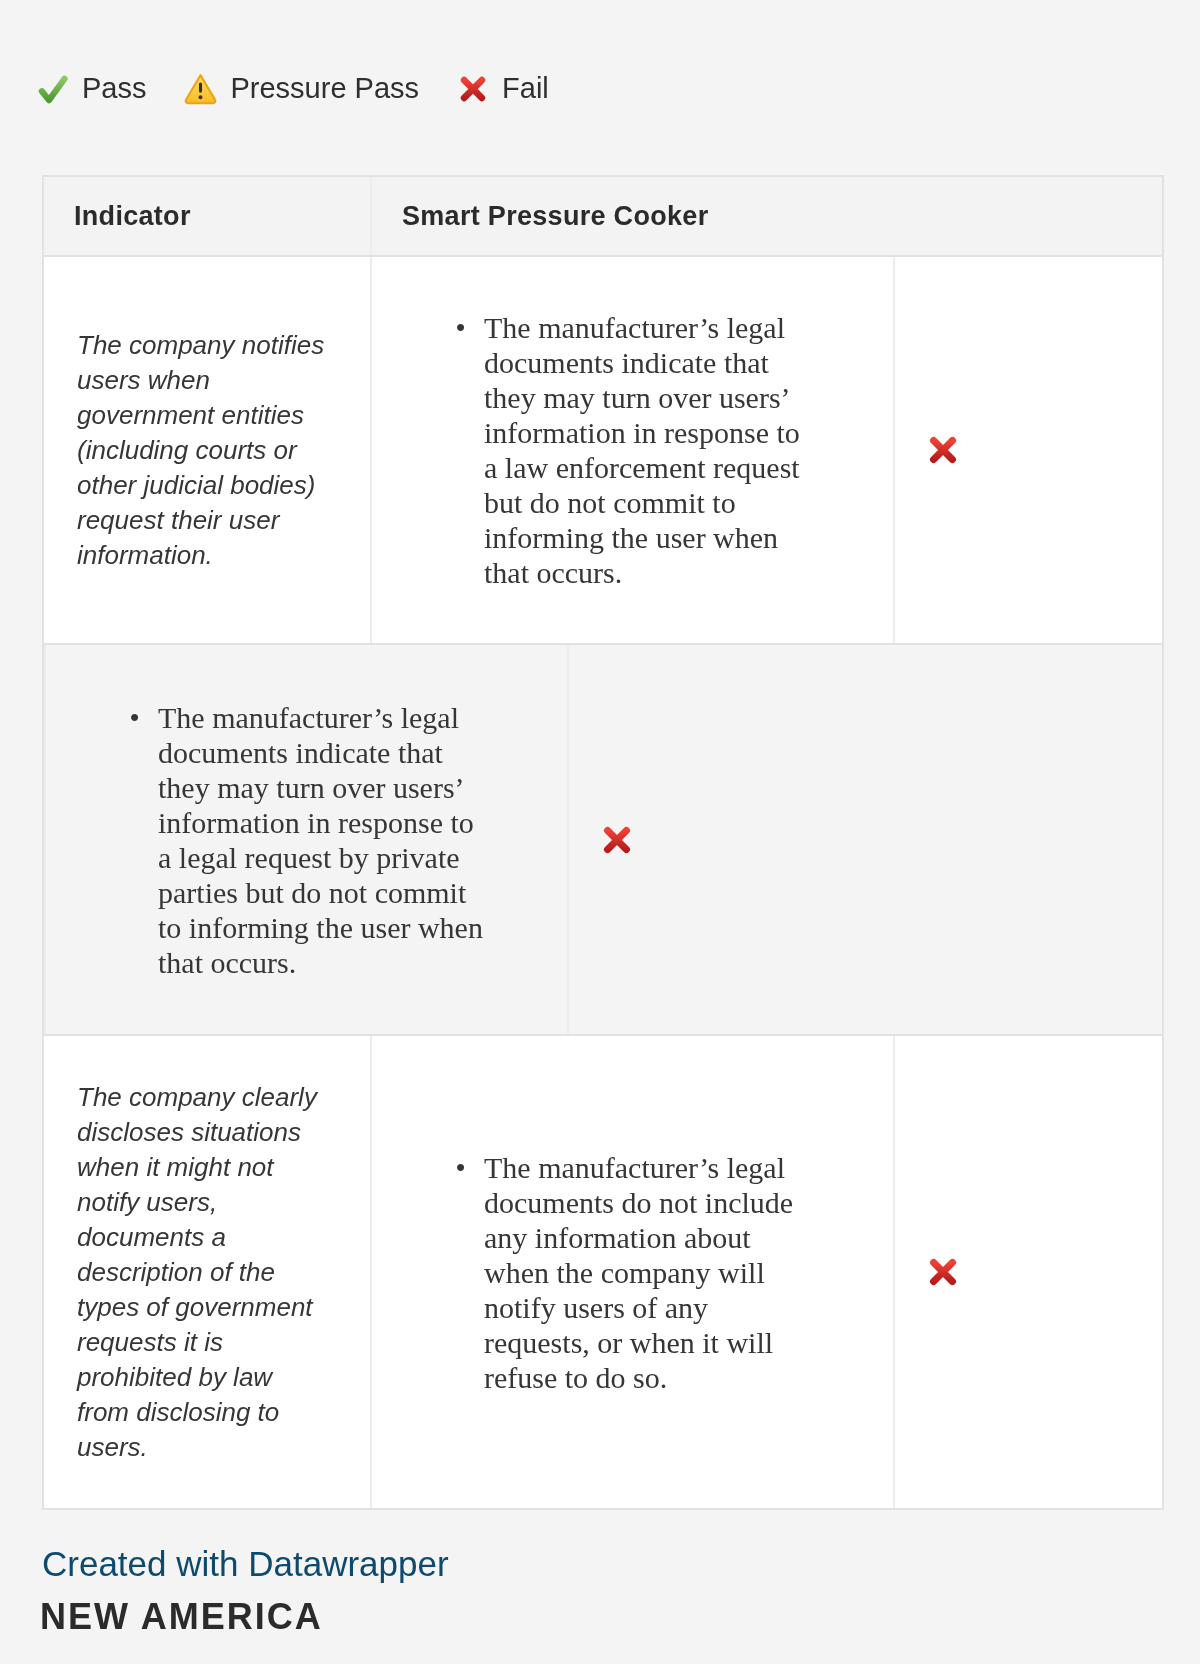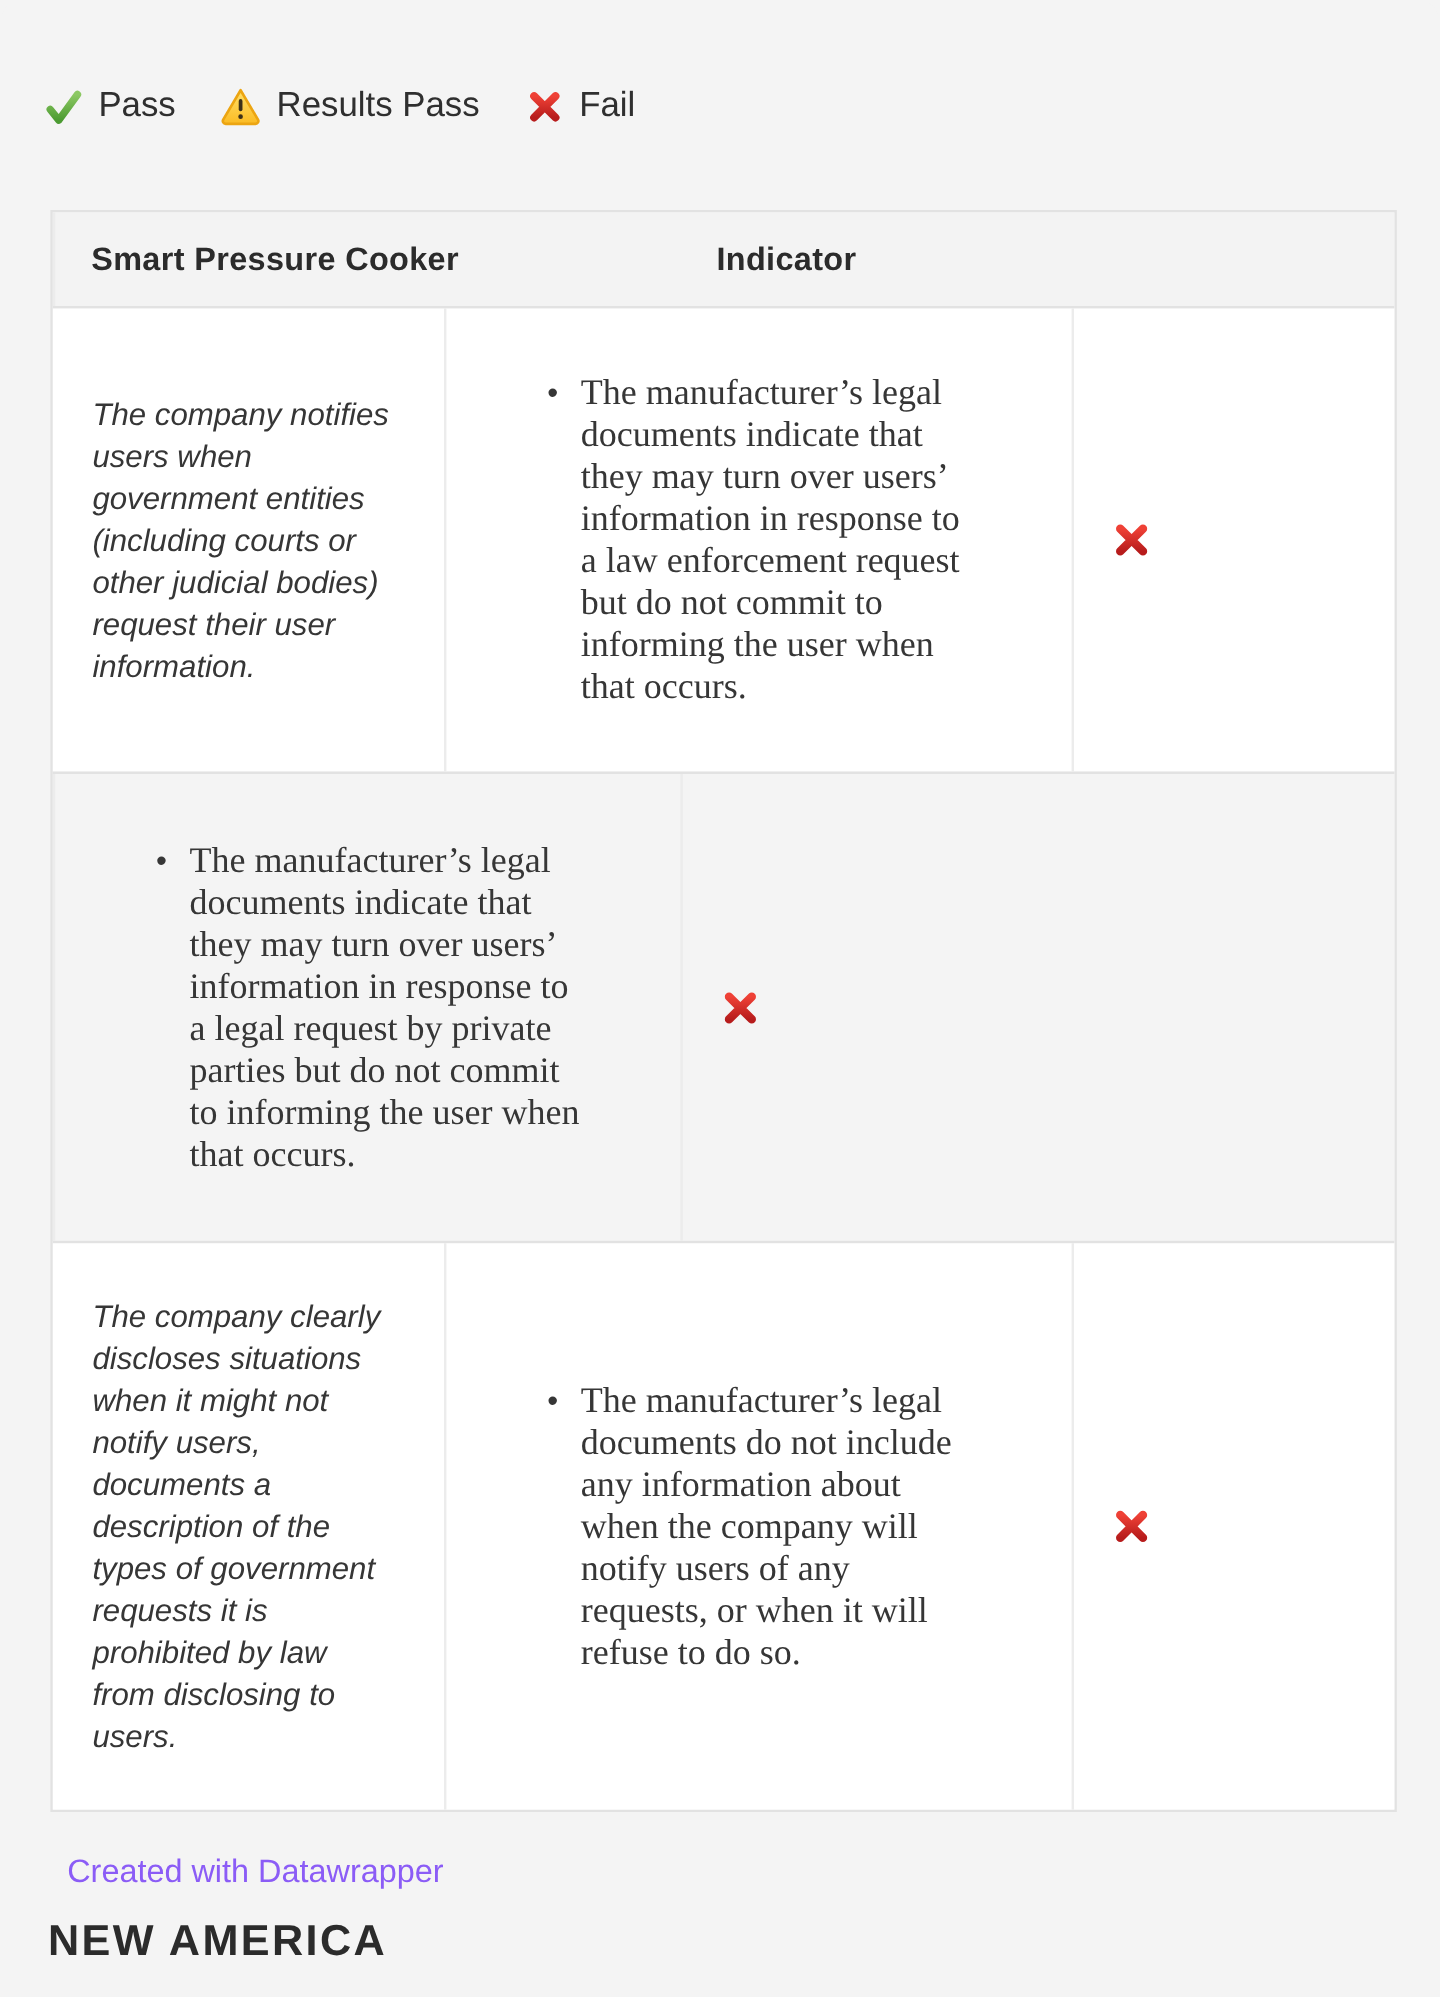--- a/index.html
+++ b/index.html
@@ -27,21 +27,21 @@
   .td { display:flex; align-items:center; }
   .ind { padding-left:33px; padding-right:40px; }
   .ind-text { width:250px; font-size:26px; line-height:35px; font-style:italic; color:#363636; }
   .det { padding-left:84px; padding-right:26px; }
   .li { display:flex; align-items:flex-start; }
   .bullet { width:28px; font-size:26px; line-height:35px; color:#363636; flex:0 0 28px; }
   .li-text { width:330px; font-size:30px; line-height:35px; color:#363636;font-family:Liberation Serif, serif; }
   .res { padding-left:31px; }
 
   
-  .footer-attribution { position:absolute; left:56px; top:1544px; font-size:27px; color:#8b5cf6; text-decoration:none; }
+  .footer-attribution { position:absolute; left:42px; top:1544px; font-size:35px; color:#0c4a6e; text-decoration:none; }
   .footer-brand { position:absolute; left:40px; top:1596px; font-size:36px; font-weight:bold; letter-spacing:2px; color:#2b2b2b; text-decoration:none; }
 
   .defs-svg { position:absolute; width:0; height:0; }
 </style>
 </head>
 <body>
 
 <div class="page">
 
   <svg class="defs-svg" aria-hidden="true">
@@ -71,37 +71,37 @@
       <span class="legend-label">Pass</span>
     </div>
     <div class="legend-item">
       <span class="ic">
         <svg width="33" height="33" viewBox="0 0 36 36">
           <path d="M18 3.5 L33.8 30.2 a2.6 2.6 0 0 1 -2.2 3.9 H4.4 a2.6 2.6 0 0 1 -2.2 -3.9 Z" fill="url(#gradYellow)" stroke="#eca512" stroke-width="2.4" stroke-linejoin="round"></path>
           <rect x="16.3" y="11.5" width="3.4" height="11" rx="1.7" fill="#3d3018"></rect>
           <circle cx="18" cy="27.5" r="2.1" fill="#3d3018"></circle>
         </svg>
       </span>
-      <span class="legend-label">Results Pass</span>
+      <span class="legend-label">Pressure Pass</span>
     </div>
     <div class="legend-item">
       <span class="ic">
         <svg width="32" height="32" viewBox="0 0 36 36">
             <path d="M8 8 L28 28 M28 8 L8 28" fill="none" stroke="url(#gradRed)" stroke-width="7.5" stroke-linecap="round"></path>
           </svg>
       </span>
       <span class="legend-label">Fail</span>
     </div>
   </div>
 
   <div class="dw-table">
 
     <div class="tr thead">
+      <div class="th c1">Indicator</div>
       <div class="th c2">Smart Pressure Cooker</div>
-      <div class="th c1">Indicator</div>
     </div>
 
     <div class="tr r1">
       <div class="td c1 ind">
         <div class="ind-text">The company notifies users when government entities (including courts or other judicial bodies) request their user information.</div>
       </div>
       <div class="td c2 det">
         <div class="li">
           <span class="bullet">•</span>
           <div class="li-text">The manufacturer’s legal documents indicate that they may turn over users’ information in response to a law enforcement request but do not commit to informing the user when that occurs.</div>

